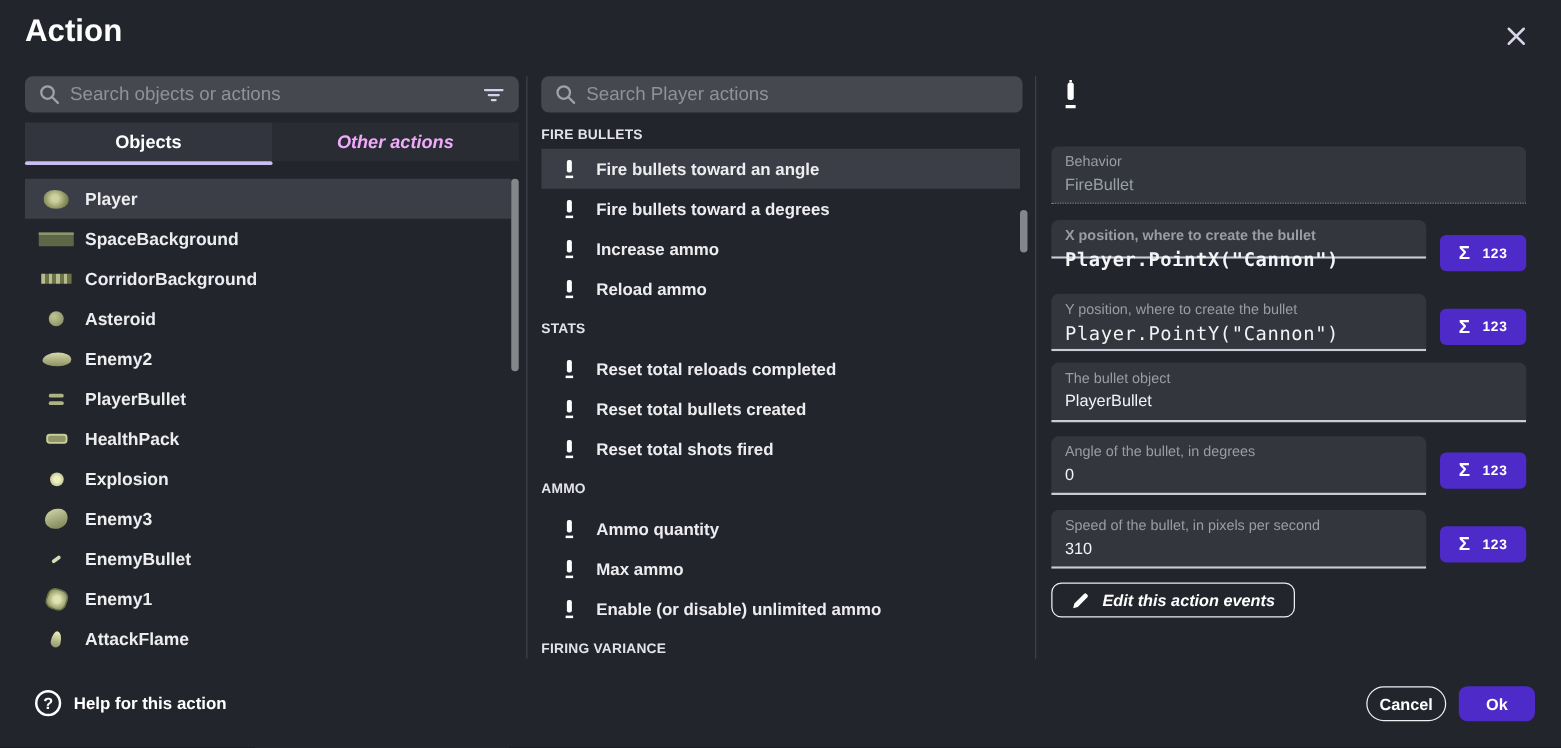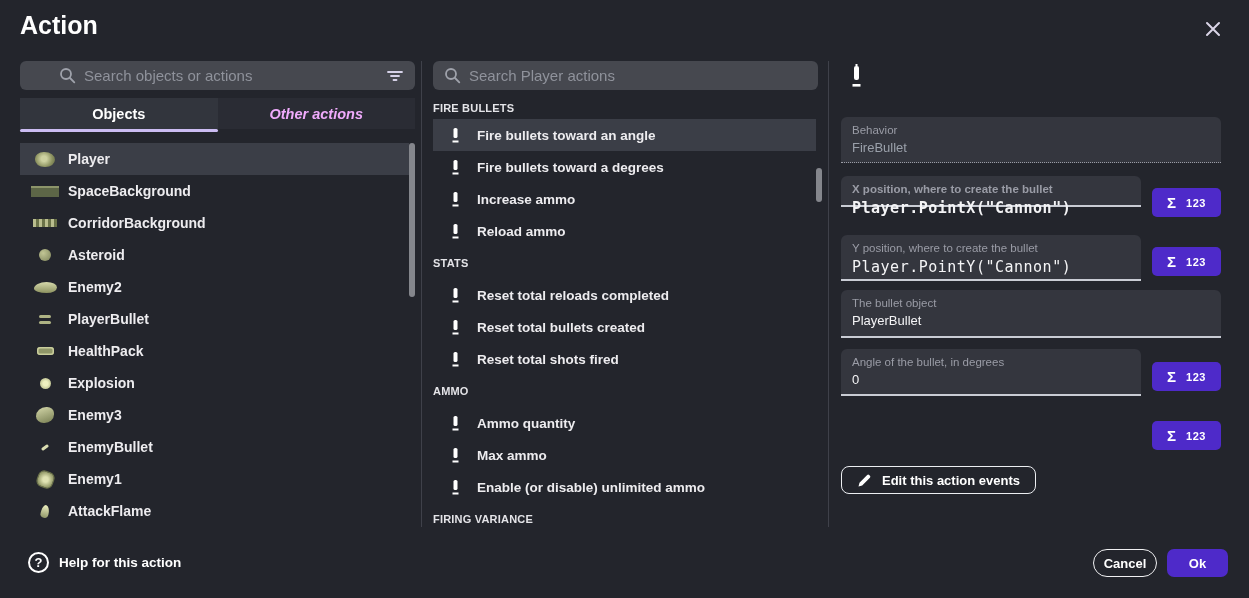--- a/index.html
+++ b/index.html
@@ -69,21 +69,21 @@
   .field.editable { border-bottom:2px solid #c9ccd4; }
   .field.disabled { border-bottom:1px dotted #9a9ca6; }
   .field.disabled .fvalue { color:#9aa0aa; }
   .fvalue.mono { font-family:"DejaVu Sans Mono", monospace; font-size:15px; letter-spacing:0.5px; }
   .sigma-btn { position:absolute; left:311px; width:69px; height:29px; background:#4e2ac9; border-radius:5px;
     display:flex; align-items:center; justify-content:center; gap:10px; cursor:pointer; }
   .sigma-glyph { font-size:15px; font-weight:700; color:#ffffff; }
   .sigma-num { font-size:11px; font-weight:700; color:#ffffff; letter-spacing:0.5px; }
   .edit-btn { position:absolute; left:0; top:466px; height:28px; display:inline-flex; align-items:center; gap:10px;
     border:1px solid #eceef2; border-radius:8px; padding:0 15px; background:transparent; cursor:pointer;
-    color:#ffffff; font-family:"Liberation Sans", sans-serif; font-size:13px; font-weight:700; }
+    color:#ffffff; font-family:"Liberation Sans", sans-serif; font-size:13px; font-weight:700;font-style:italic; }
   
   .help-btn { position:absolute; left:28px; top:552px; display:flex; align-items:center; gap:10px; cursor:pointer; }
   .help-circle { width:21px; height:21px; border:2px solid #ffffff; border-radius:50%; display:flex; align-items:center; justify-content:center;
     font-size:13px; font-weight:700; color:#ffffff; }
   .help-label { font-size:13.5px; font-weight:700; color:#ffffff; }
   .btn { position:absolute; top:549px; height:28px; display:flex; align-items:center; justify-content:center;
     font-family:"Liberation Sans", sans-serif; font-size:13px; font-weight:700; cursor:pointer; }
   .btn-cancel { left:1093px; width:64px; background:transparent; color:#ffffff; border:1px solid #f0f0f2; border-radius:14px; }
   .btn-ok { left:1167px; width:61px; background:#4e2ac9; color:#ffffff; border:none; border-radius:7px; }
 </style>
@@ -92,21 +92,21 @@
 
 <div class="dialog">
 
   <div class="title">Action</div>
   <div class="close-btn">
     <svg width="18" height="18" viewBox="0 0 18 18">
         <path d="M3 3 L15 15 M15 3 L3 15" stroke="#d9d4e6" stroke-width="2" stroke-linecap="round"></path>
       </svg>
   </div>
 
-  <div class="searchbar" style="left:20px; top:61px; width:395px;padding-left:28px;">
+  <div class="searchbar" style="left:20px; top:61px; width:395px;">
     <svg width="17" height="17" viewBox="0 0 17 17">
         <circle cx="7" cy="7" r="5" fill="none" stroke="#9fa2ab" stroke-width="1.8"></circle>
         <path d="M11 11 L15.3 15.3" stroke="#9fa2ab" stroke-width="1.8" stroke-linecap="round"></path>
       </svg>
     <input type="text" value="" placeholder="Search objects or actions" style="">
     <span class="filter-ic">
       <svg width="18" height="14" viewBox="0 0 18 14">
           <path d="M2 3 H16 M5 7 H13 M7.5 11 H10.5" stroke="#d6d2e8" stroke-width="1.8" stroke-linecap="round"></path>
         </svg>
     </span>
@@ -354,20 +354,24 @@
 
     <div class="field editable" style="top:349px; width:300px; height:47px;">
       <div class="flabel">Angle of the bullet, in degrees</div>
       <div class="fvalue">0</div>
     </div>
     <div class="sigma-btn" style="top:362px;">
       <span class="sigma-glyph">Σ</span>
       <span class="sigma-num">123</span>
     </div>
 
+    <div class="field editable" style="top:408px; width:300px; height:47px;">
+      <div class="flabel">Speed of the bullet, in pixels per second</div>
+      <div class="fvalue">310</div>
+    </div>
     <div class="sigma-btn" style="top:421px;">
       <span class="sigma-glyph">Σ</span>
       <span class="sigma-num">123</span>
     </div>
 
     <button class="edit-btn">
       <svg width="15" height="15" viewBox="0 0 15 15">
           <path d="M1.5 13.5 L2.5 9.8 L10.2 2.1 A1.4 1.4 0 0 1 12.2 2.1 L12.9 2.8 A1.4 1.4 0 0 1 12.9 4.8 L5.2 12.5 Z" fill="#ffffff"></path>
         </svg>
       <span>Edit this action events</span>

